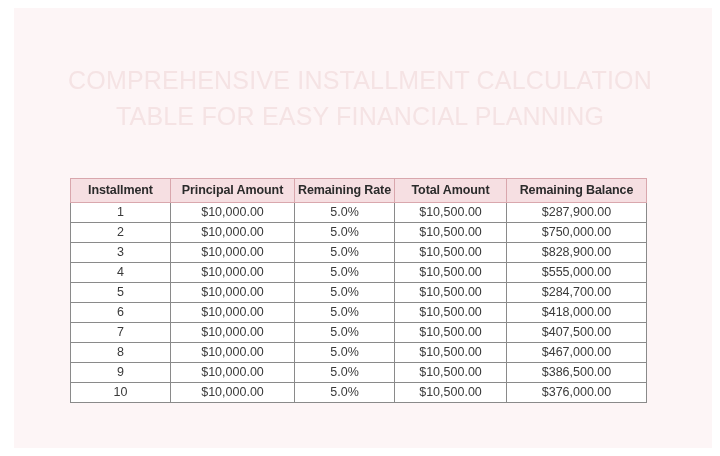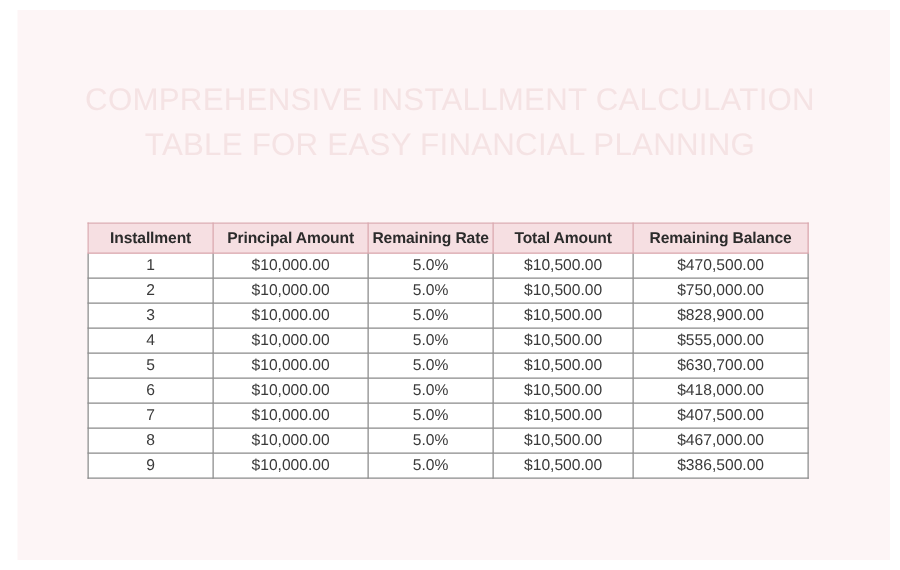--- a/index.html
+++ b/index.html
@@ -122,21 +122,21 @@
           <th>Total Amount</th>
           <th>Remaining Balance</th>
         </tr>
       </thead>
       <tbody id="table-body">
           <tr>
             <td>1</td>
             <td>$10,000.00</td>
             <td>5.0%</td>
             <td>$10,500.00</td>
-            <td>$470,500.00</td>
+            <td>$287,900.00</td>
           </tr>
           <tr>
             <td>2</td>
             <td>$10,000.00</td>
             <td>5.0%</td>
             <td>$10,500.00</td>
             <td>$750,000.00</td>
           </tr>
           <tr>
             <td>3</td>
@@ -150,21 +150,21 @@
             <td>$10,000.00</td>
             <td>5.0%</td>
             <td>$10,500.00</td>
             <td>$555,000.00</td>
           </tr>
           <tr>
             <td>5</td>
             <td>$10,000.00</td>
             <td>5.0%</td>
             <td>$10,500.00</td>
-            <td>$630,700.00</td>
+            <td>$284,700.00</td>
           </tr>
           <tr>
             <td>6</td>
             <td>$10,000.00</td>
             <td>5.0%</td>
             <td>$10,500.00</td>
             <td>$418,000.00</td>
           </tr>
           <tr>
             <td>7</td>
@@ -179,18 +179,25 @@
             <td>5.0%</td>
             <td>$10,500.00</td>
             <td>$467,000.00</td>
           </tr>
           <tr>
             <td>9</td>
             <td>$10,000.00</td>
             <td>5.0%</td>
             <td>$10,500.00</td>
             <td>$386,500.00</td>
+          </tr>
+          <tr>
+            <td>10</td>
+            <td>$10,000.00</td>
+            <td>5.0%</td>
+            <td>$10,500.00</td>
+            <td>$376,000.00</td>
           </tr>
         </tbody>
     </table>
   </div>
 
 </div>
 
 </body></html>

